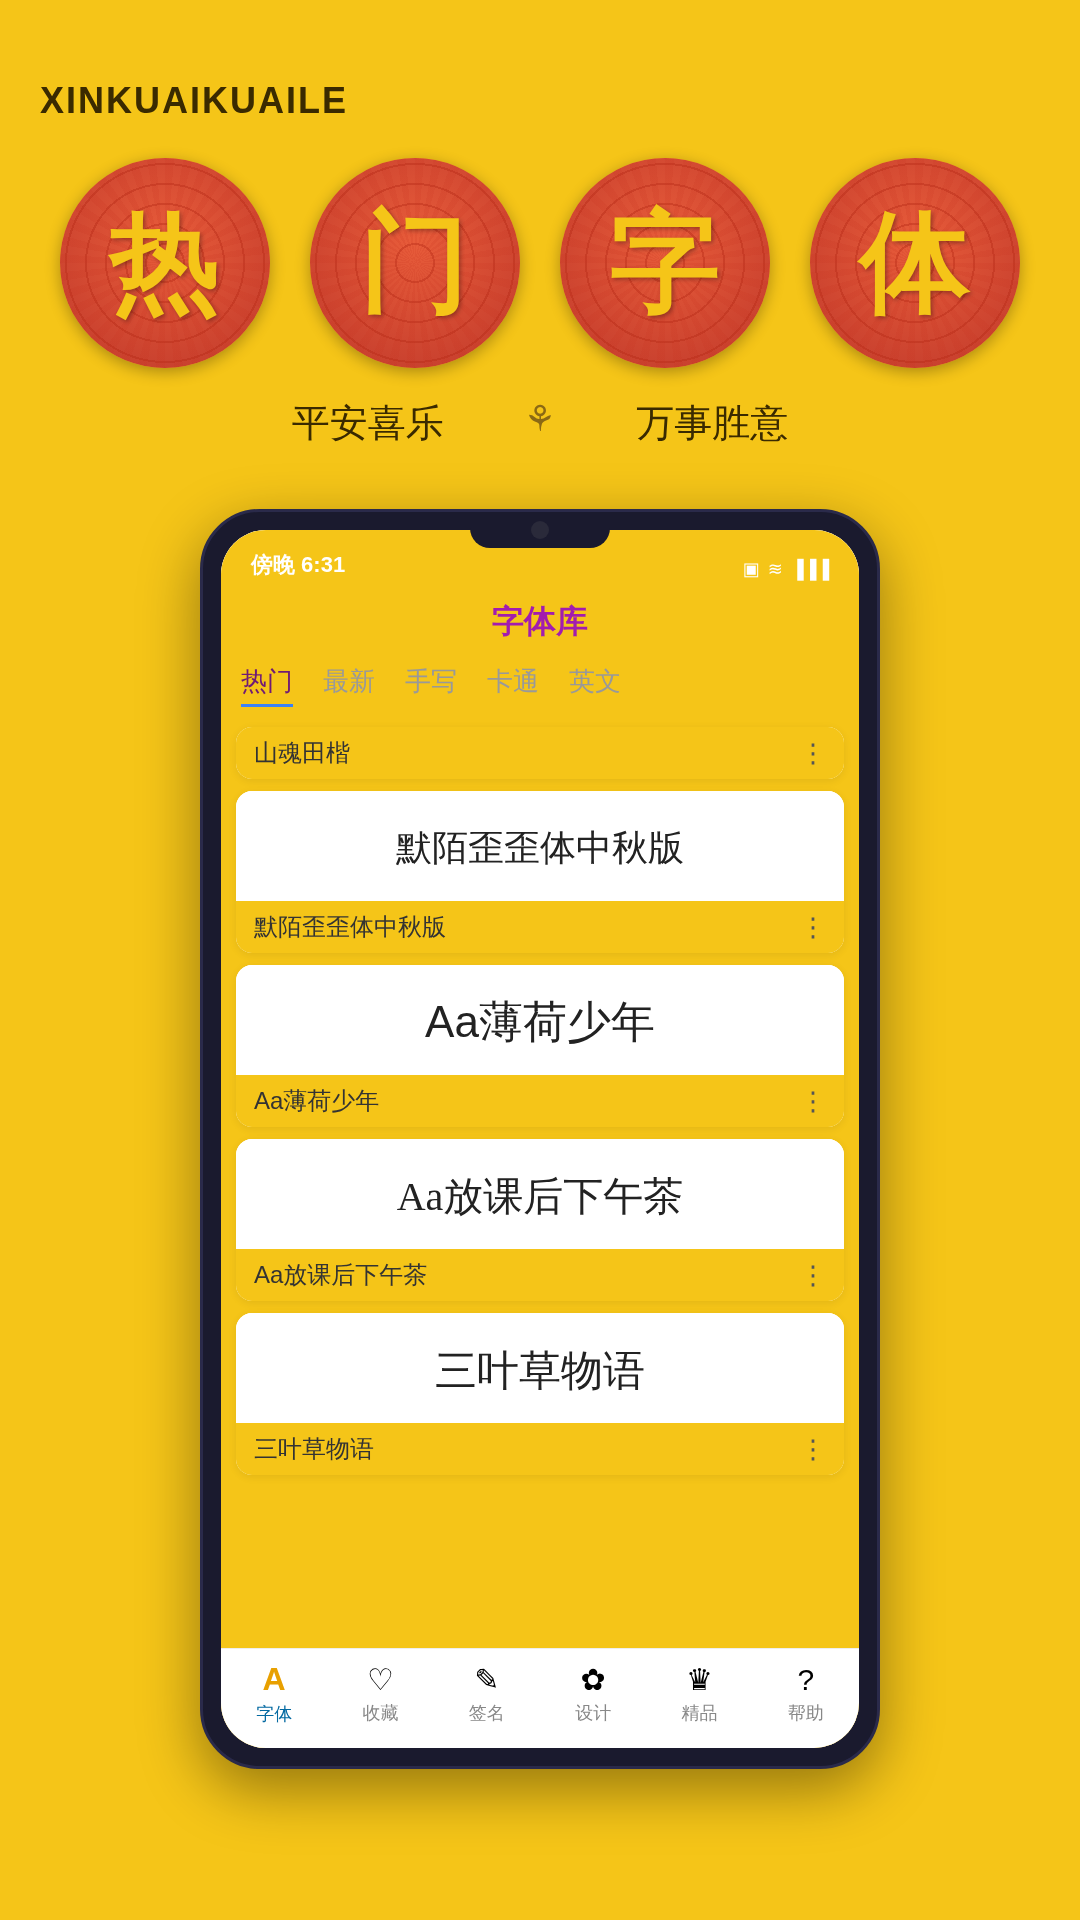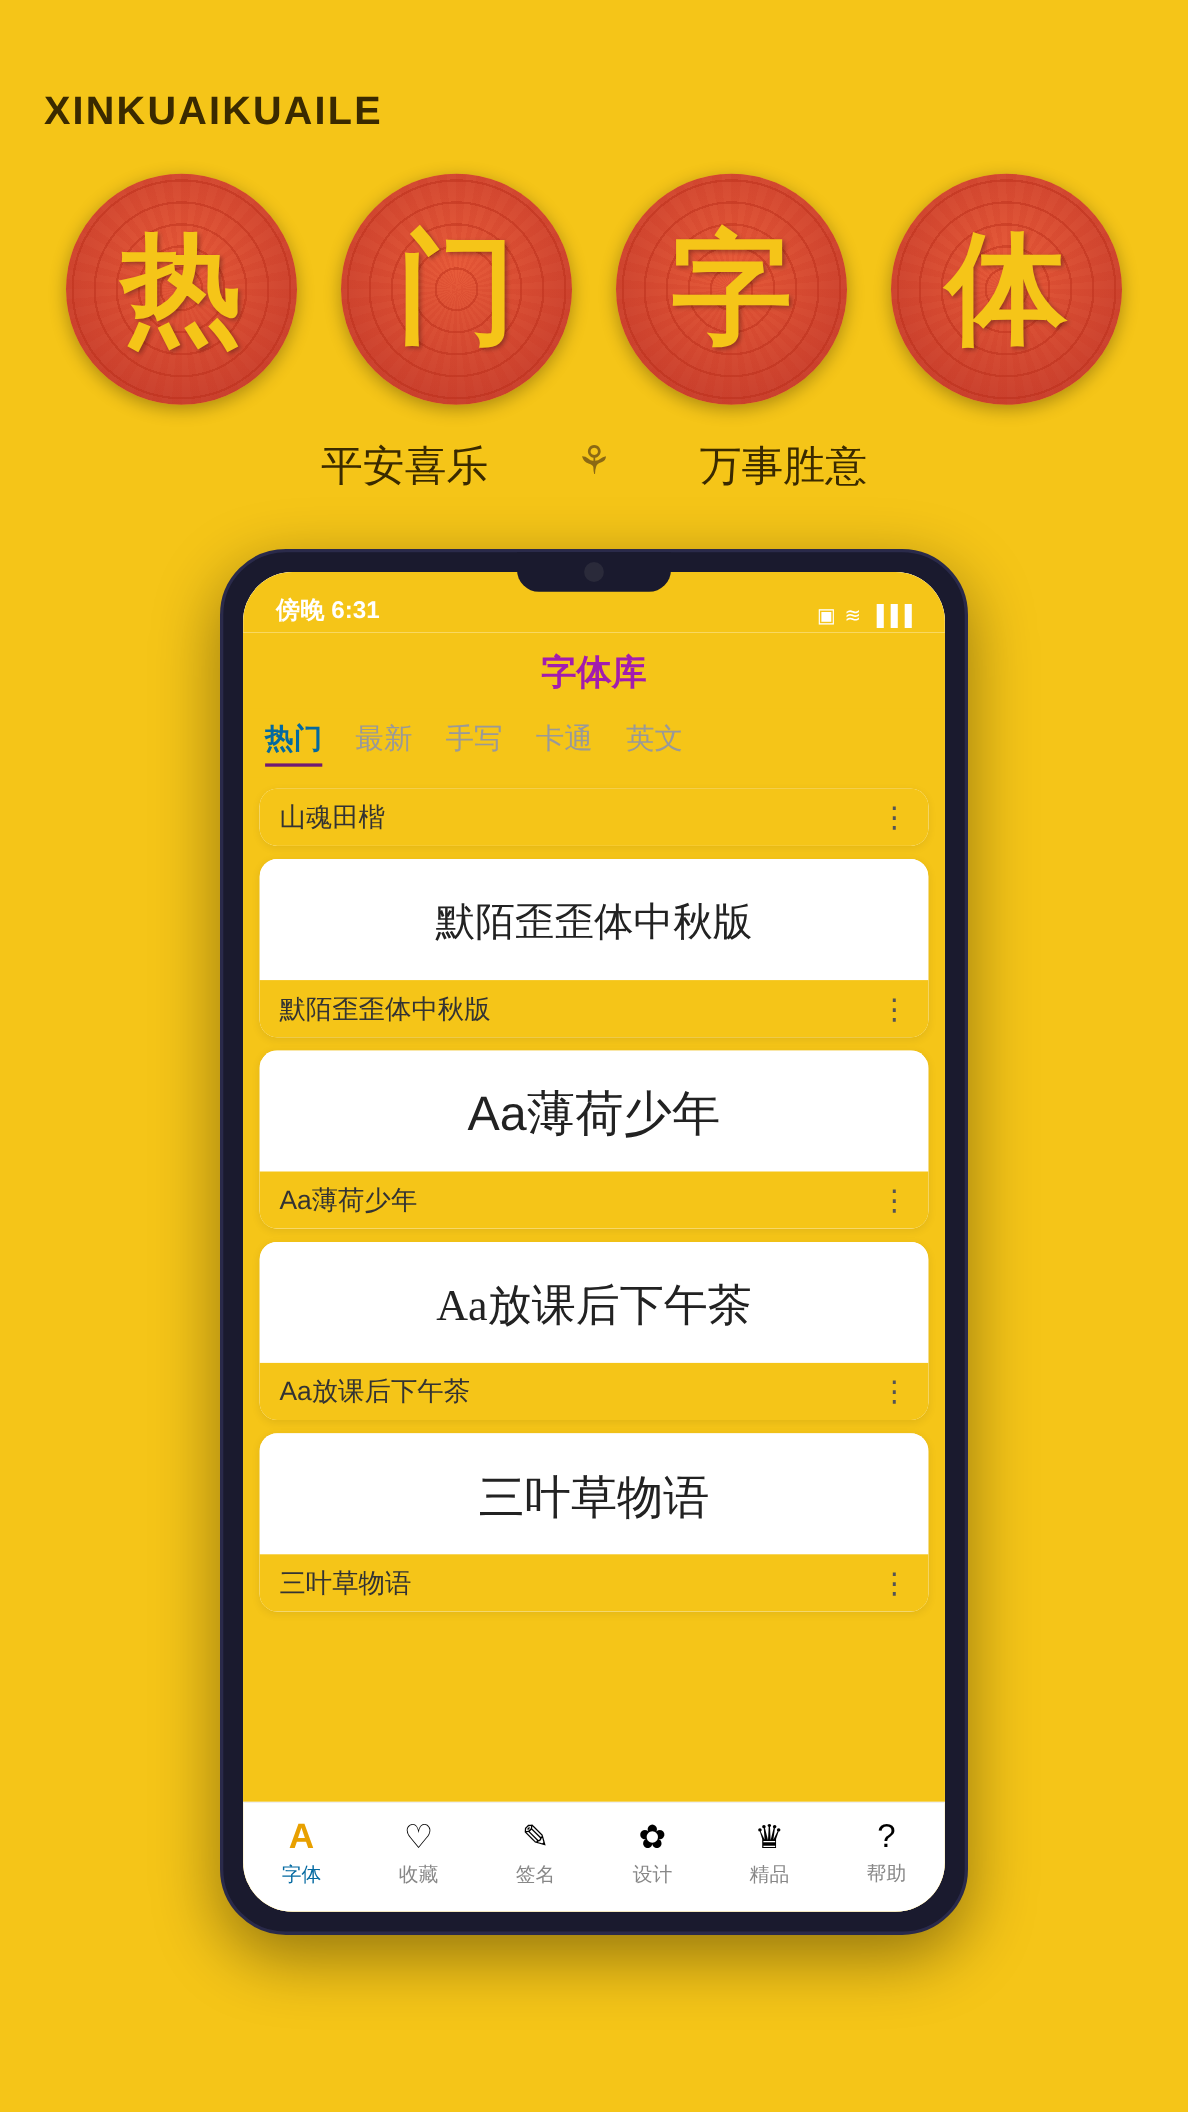--- a/index.html
+++ b/index.html
@@ -92,20 +92,21 @@
     .lotus-icon {
       font-size: 36px;
       color: #8B6914;
     }
 
     
     .phone-container {
       width: 100%;
       display: flex;
       justify-content: center;
+      margin-top: 10px;
     }
 
     .phone-mockup {
       width: 680px;
       height: 1260px;
       background: #1a1a2e;
       border-radius: 60px;
       padding: 18px;
       position: relative;
       box-shadow: 0 20px 60px rgba(0,0,0,0.4);
@@ -211,23 +212,23 @@
     }
 
     .tab-item {
       font-size: 26px;
       color: #999;
       padding: 5px 0;
       cursor: pointer;
     }
 
     .tab-item.active {
-      color: #0369a1;
-      border-bottom: 3px solid #701a75;
-      font-weight: bold;
+      color: #701a75;
+      border-bottom: 3px solid #3b82f6;
+      font-weight: normal;
     }
 
     
     .font-list {
       flex: 1;
       overflow: hidden;
       background: #f5c518;
       padding: 10px 15px;
       display: flex;
       flex-direction: column;

